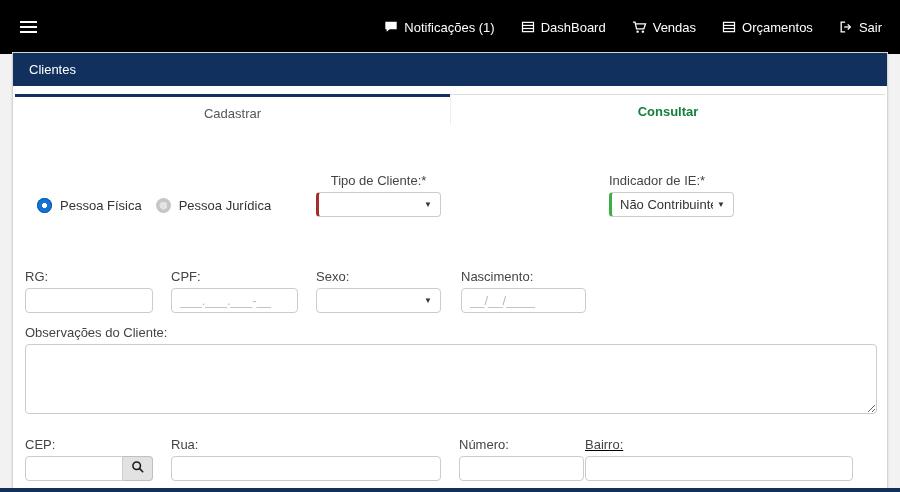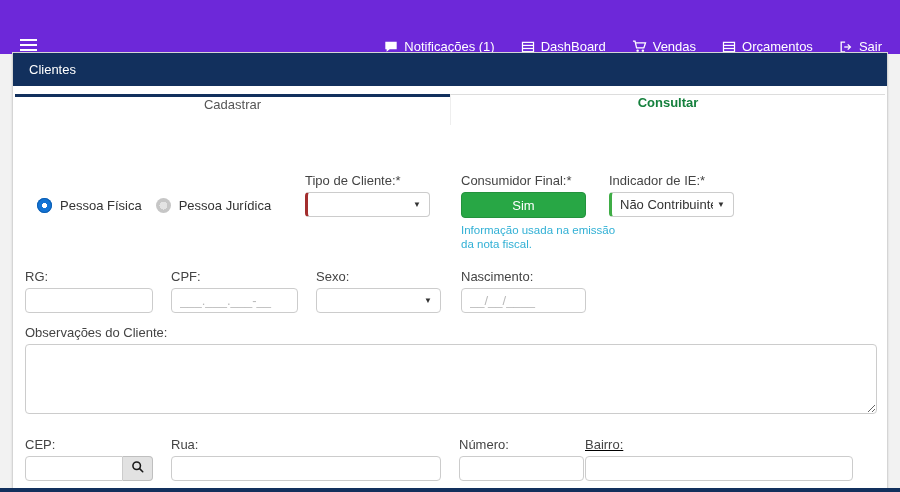--- a/index.html
+++ b/index.html
@@ -7,42 +7,42 @@
   body {
     font-family: "Liberation Sans", sans-serif;
     background: #f2f2f2;
     overflow: hidden;
   }
   #stage { position: relative; width: 900px; height: 492px; }
 
   
   .navbar {
     position: absolute; left: 0; top: 0; width: 900px; height: 54px;
-    background: #6d28d9; display: flex; align-items: flex-end;
+    background: #000000; display: flex; align-items: center;
     color: #fff;
   }
   .hamburger { margin-left: 20px; width: 17px; cursor: pointer; }
   .hamburger .bar { height: 2px; background: #fff; margin: 3px 0; }
   .nav-right { margin-left: auto; display: flex; align-items: center; gap: 26px; padding-right: 18px; }
   .nav-item { display: flex; align-items: center; gap: 6px; font-size: 13px; color: #fff; cursor: pointer; white-space: nowrap; }
   .nav-item svg { display: block; }
 
   
   .card {
     position: absolute; left: 12px; top: 52px; width: 876px; height: 446px;
     background: #fff; border: 1px solid #d5d5d5; box-shadow: 0 1px 2px rgba(0,0,0,.12);
   }
   .card-header {
     height: 33px; background: #12305d; color: #fff;
     font-size: 13px; line-height: 33px; padding-left: 16px;
   }
 
   
   .tabs { position: absolute; left: 2px; right: 2px; top: 41px; height: 31px; display: flex; }
-  .tab { width: 50%; text-align: center; font-size: 13px; cursor: pointer; }
+  .tab { width: 50%; text-align: center; font-size: 13px; padding-top: 9px; cursor: pointer; }
   .tab.active { border-top: 3px solid #12305d; color: #555; }
   .tab.inactive { border-top: 1px solid #ddd; border-left: 1px solid #eee; color: #15803d; font-weight: bold; }
 
   
   .fg { position: absolute; }
   .flabel { display: block; font-size: 13px; color: #444; margin-bottom: 4px; }
   .inp, .sel, .ta {
     width: 100%; height: 25px; border: 1px solid #ccc; border-radius: 4px;
     background: #fff; font-family: "Liberation Sans", sans-serif; font-size: 13px;
     color: #333; padding: 0 8px; outline: none;
@@ -161,31 +161,26 @@
       <div class="radio-opt">
         <span class="radio-dot checked"></span>
         <span class="radio-lbl">Pessoa Física</span>
       </div>
       <div class="radio-opt">
         <span class="radio-dot unchecked"></span>
         <span class="radio-lbl">Pessoa Jurídica</span>
       </div>
     </div>
 
-    <div class="fg" style="left:292px; top:120px; width:125px;">
+    <div class="fg" style="left:303px; top:120px; width:125px;text-align:center;">
       <label class="flabel">Tipo de Cliente:*</label>
       <div class="sel req-red">
         <span class="val"></span>
         <span class="caret">▼</span>
       </div>
-    </div>
-    <div class="fg" style="left:448px; top:120px; width:130px;">
-      <label class="flabel">Consumidor Final:*</label>
-      <button class="btn-success" style="width:125px;">Sim</button>
-      <div class="help-text" style="width:160px;">Informação usada na emissão da nota fiscal.</div>
     </div>
     <div class="fg" style="left:596px; top:120px; width:125px;">
       <label class="flabel">Indicador de IE:*</label>
       <div class="sel req-green">
         <span class="val">Não Contribuinte</span>
         <span class="caret">▼</span>
       </div>
     </div>
 
     <div class="fg" style="left:158px; top:216px; width:127px;">

